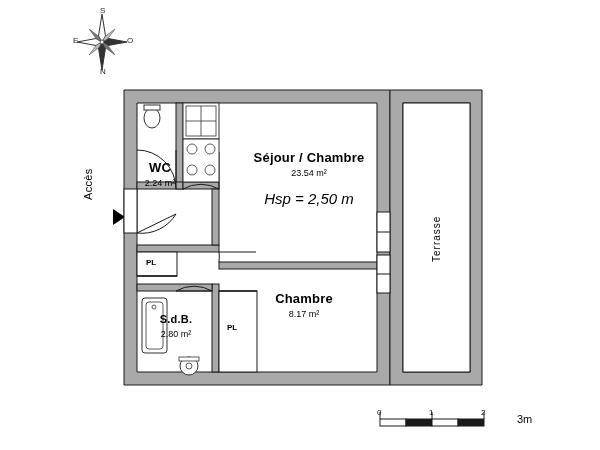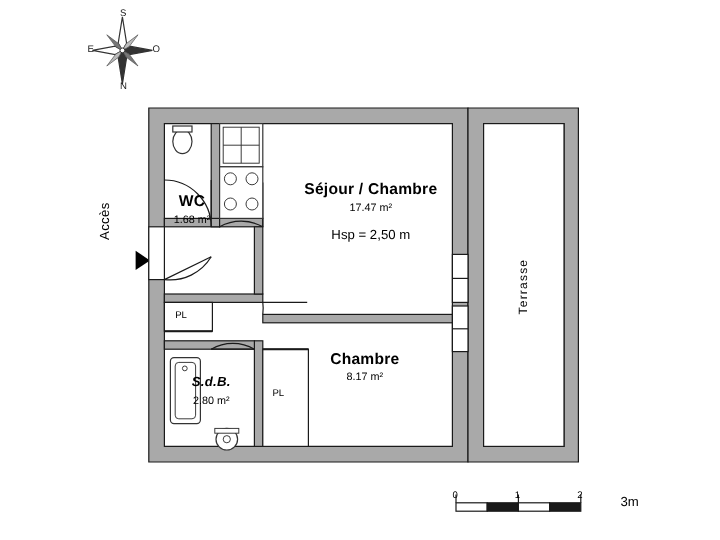--- a/index.html
+++ b/index.html
@@ -69,33 +69,34 @@
   .room-label {
     position: absolute;
     text-align: center;
     line-height: 1.25;
   }
   .room-name {
     font-size: 13px;
     font-weight: bold;
     letter-spacing: .2px;
   }
-  .room-name.small { font-size: 11px; font-style: italic; }
+  .room-name.small { font-size: 11px; }
   .room-area {
     font-size: 9px;
     margin-top: 2px;
   }
   .room-extra {
-    font-size: 11px;
+    font-size: 15px;
     margin-top: 10px;
+    font-style: italic;
   }
   .pl-label {
     position: absolute;
     font-size: 8px;
-    font-weight: normal;
+    font-weight: bold;
   }
   .terrasse-label {
     position: absolute;
     font-size: 10px;
     letter-spacing: 1px;
     transform: rotate(-90deg);
     transform-origin: left top;
     white-space: nowrap;
   }
 
@@ -247,26 +248,26 @@
       <rect x="432" y="419" width="26" height="7" fill="#ffffff" stroke="#1a1a1a" stroke-width="1"></rect>
       <rect x="458" y="419" width="26" height="7" fill="#1a1a1a" stroke="#1a1a1a" stroke-width="1"></rect>
       <line x1="380" y1="412" x2="380" y2="419" stroke="#1a1a1a" stroke-width="1"></line>
       <line x1="432" y1="412" x2="432" y2="419" stroke="#1a1a1a" stroke-width="1"></line>
       <line x1="484" y1="412" x2="484" y2="419" stroke="#1a1a1a" stroke-width="1"></line>
     </g>
   </svg>
 
   <div class="room-label" style="left:132px; top:139px; width:56px;margin-top:21px;">
     <div class="room-name">WC</div>
-    <div class="room-area">1.68 m²</div>
+    <div class="room-area">2.24 m²</div>
   </div>
 
   <div class="room-label" style="left:224px; top:150px; width:170px;">
     <div class="room-name">Séjour / Chambre</div>
-    <div class="room-area">17.47 m²</div>
+    <div class="room-area">23.54 m²</div>
     <div class="room-extra">Hsp = 2,50 m</div>
   </div>
 
   <div class="room-label" style="left:256px; top:291px; width:96px;">
     <div class="room-name">Chambre</div>
     <div class="room-area">8.17 m²</div>
   </div>
 
   <div class="room-label" style="left:143px; top:313px; width:66px;">
     <div class="room-name small">S.d.B.</div>

